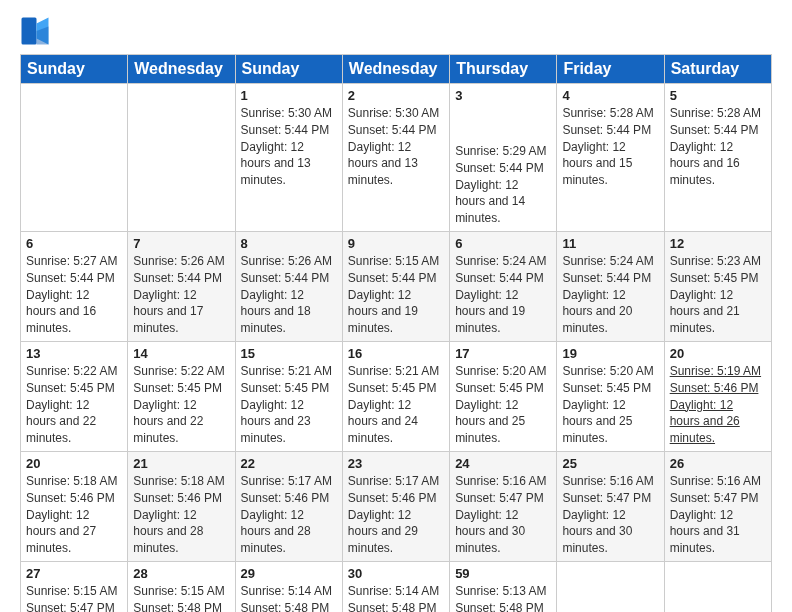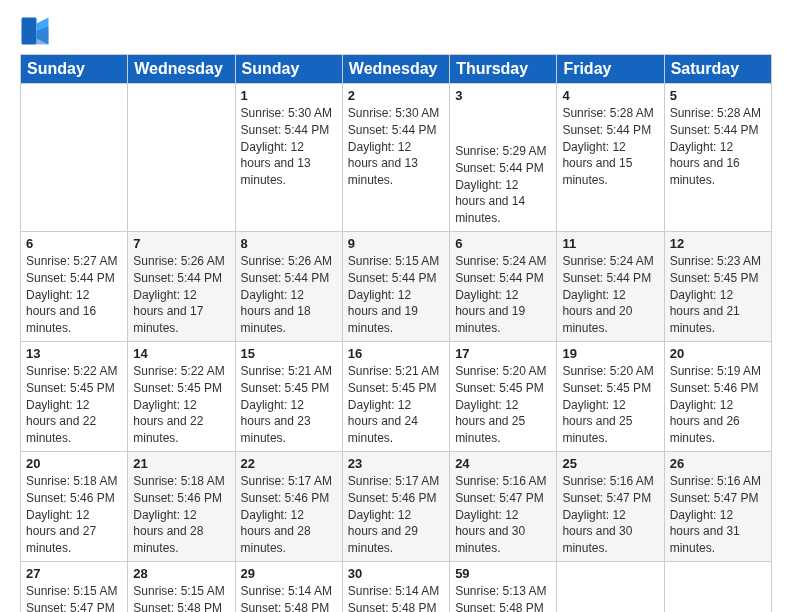--- a/index.html
+++ b/index.html
@@ -253,21 +253,21 @@
 Daylight: 12 hours and 25 minutes.</div>
           </td>
           <td>
             <span class="day-num">19</span>
             <div class="day-info" style="white-space: pre-line;">Sunrise: 5:20 AM
 Sunset: 5:45 PM
 Daylight: 12 hours and 25 minutes.</div>
           </td>
           <td>
             <span class="day-num">20</span>
-            <div class="day-info" style="white-space: pre-line;">Sunrise: 5:19 AM
+            <div class="day-info" style="white-space: pre-line; text-decoration: underline;">Sunrise: 5:19 AM
 Sunset: 5:46 PM
 Daylight: 12 hours and 26 minutes.</div>
           </td>
         </tr>
         <tr>
           <td>
             <span class="day-num">20</span>
             <div class="day-info" style="white-space: pre-line;">Sunrise: 5:18 AM
 Sunset: 5:46 PM
 Daylight: 12 hours and 27 minutes.</div>

